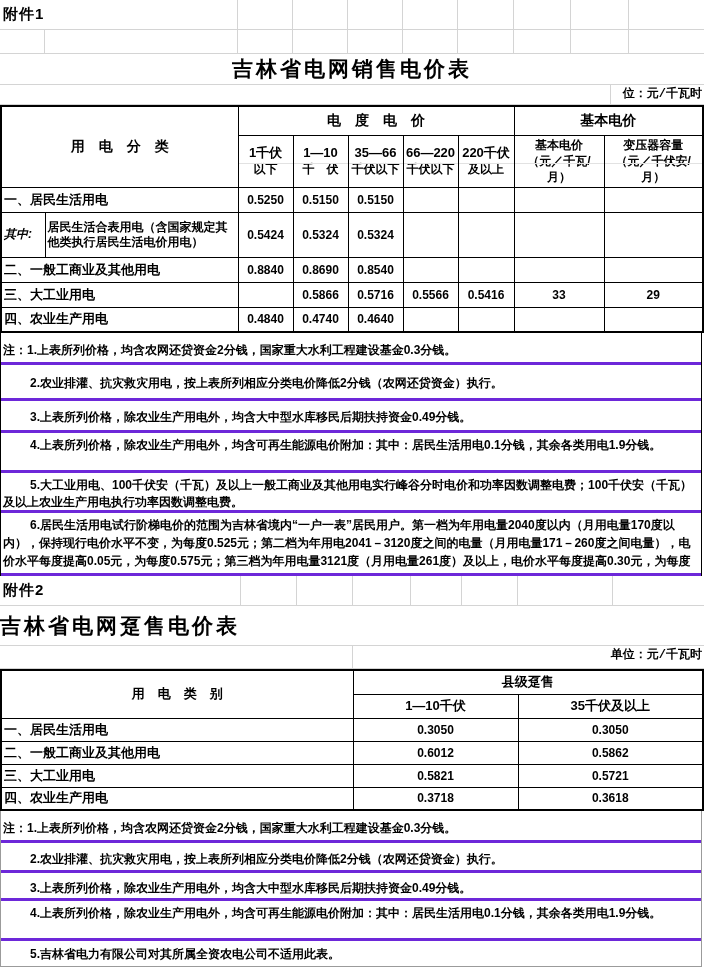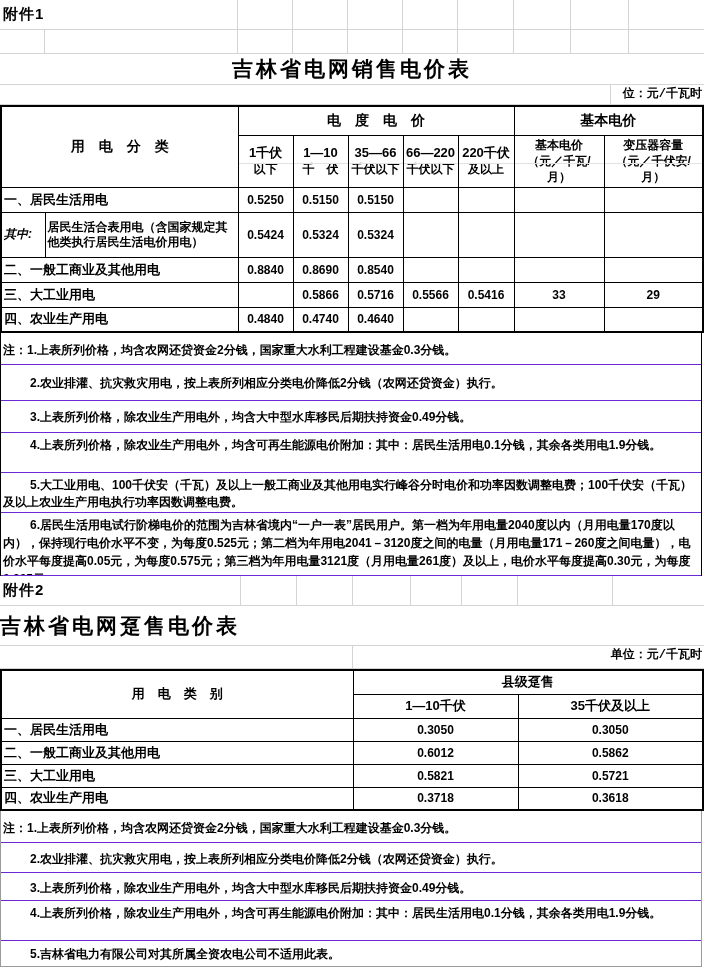--- a/index.html
+++ b/index.html
@@ -37,21 +37,21 @@
   td.lbl.sm { font-size:12px; line-height:15px; }
   td.qz { font-size:12px; text-align:left; vertical-align:middle;font-style:italic; }
   td.v { font-size:12px; text-align:center; vertical-align:middle; }
   tr.r25 td { height:25px; }
   tr.r45 td { height:45px; }
   tr.r26 th { height:24px; font-size:13px; text-align:center; vertical-align:middle; }
   tr.r23 td { height:23px; }
 
   .notes { border-left:1px solid #000; border-right:1px solid #000; width:702px; }
   .notes2 { border-left:1px solid #9b9b9b; border-right:1px solid #9b9b9b; border-bottom:1px solid #9b9b9b; }
-  .note { font-size:12px; line-height:17px; border-bottom:1px solid #6d28d9; overflow:hidden; padding:0 2px; }
+  .note { font-size:12px; line-height:17px; border-bottom:3px solid #6d28d9; overflow:hidden; padding:0 2px; }
   .note.ind { text-indent:27px; }
   .n-a { height:32px; padding-top:9px; }
   .n-b { height:36px; padding-top:10px; }
   .n-c { height:32px; padding-top:8px; }
   .n-d { height:40px; padding-top:4px; }
   .n-e { height:40px; padding-top:4px; }
   .n-f { height:63px; padding-top:3px; line-height:18px; }
   .m-a { height:32px; padding-top:9px; }
   .m-b { height:30px; padding-top:8px; }
   .m-c { height:28px; padding-top:7px; }

